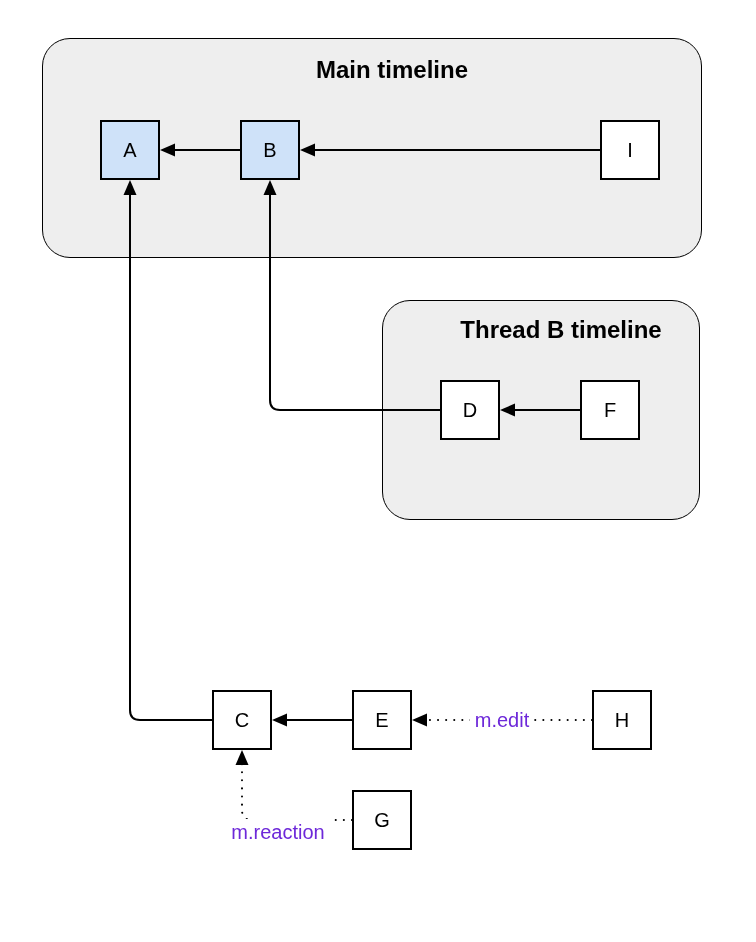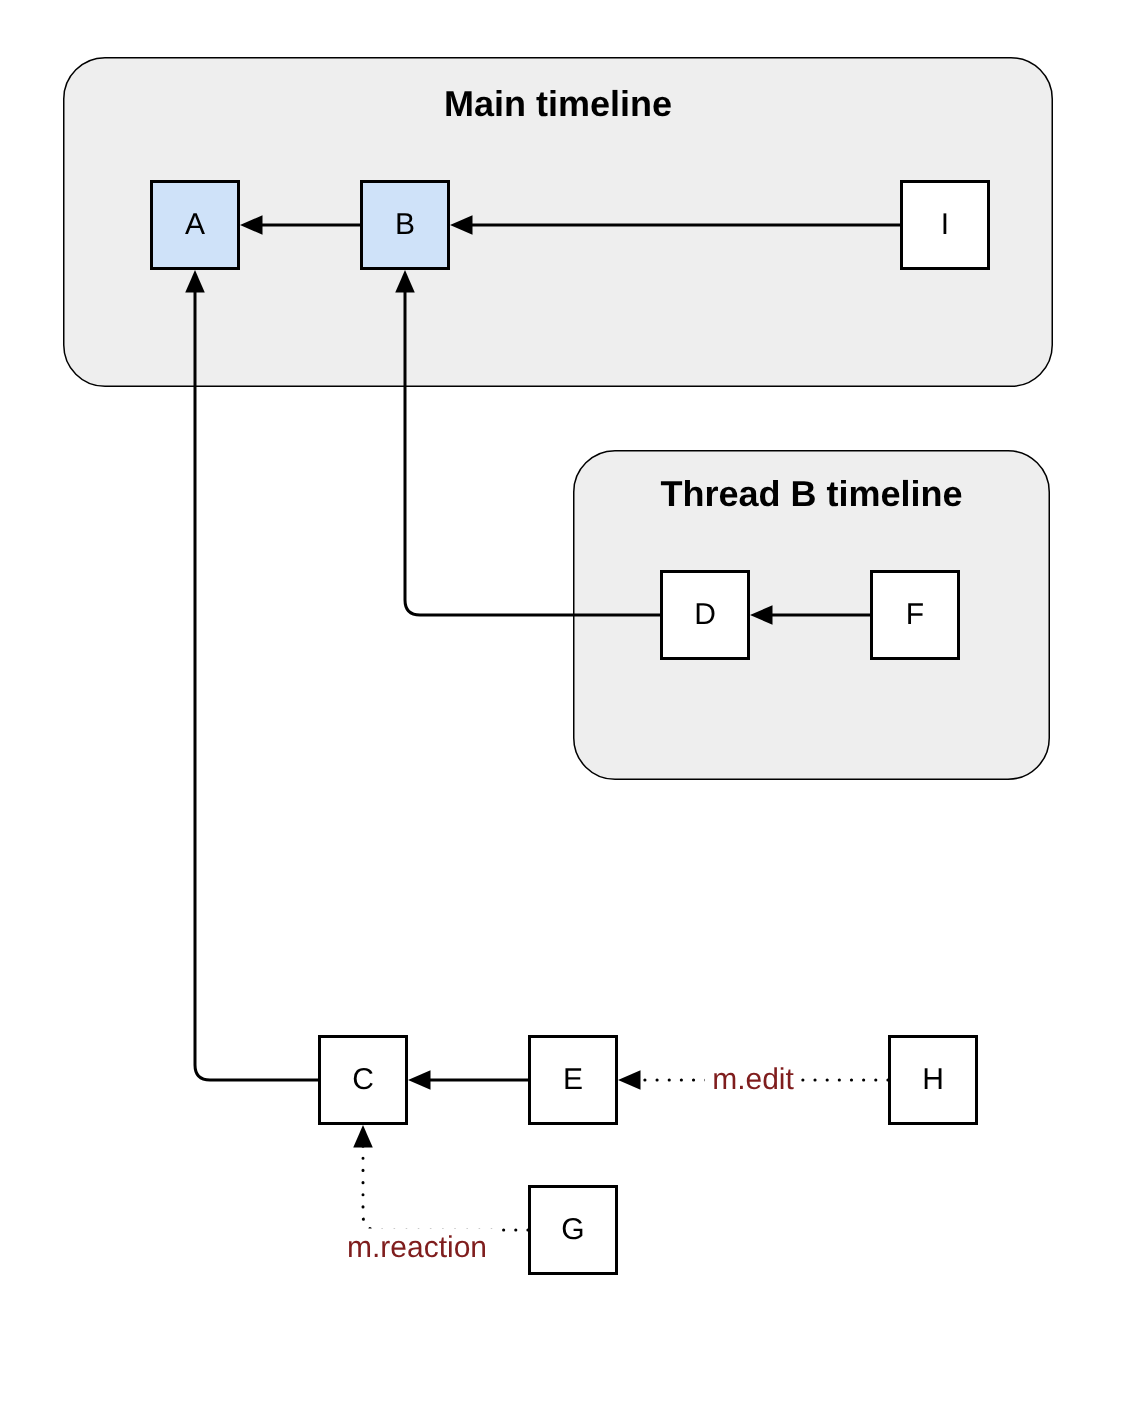--- a/index.html
+++ b/index.html
@@ -48,34 +48,34 @@
     font-size: 20px;
     color: #000000;
   }
   .edge-label {
     position: absolute;
     transform: translate(-50%, -50%);
     font-size: 20px;
     line-height: 24px;
     padding: 1px 5px;
     white-space: nowrap;
-    color: #7f1d1d;
+    color: #6d28d9;
   }
   svg { display: block; }
 </style>
 </head>
 <body>
 
 <div class="canvas">
   <div class="layer" id="containers-layer">
       <div class="container-box" style="left: 42px; top: 38px; width: 660px; height: 220px; background: rgb(238, 238, 238); border-color: rgb(0, 0, 0);">
-        <div class="container-title" style="top: 18px;">Main timeline</div>
+        <div class="container-title" style="top: 18px; padding-left: 20px;">Main timeline</div>
       </div>
       <div class="container-box" style="left: 382px; top: 300px; width: 318px; height: 220px; background: rgb(238, 238, 238); border-color: rgb(0, 0, 0);">
-        <div class="container-title" style="top: 16px;">Thread B timeline</div>
+        <div class="container-title" style="top: 16px; margin-left: 20px;">Thread B timeline</div>
       </div>
     </div>
   <svg class="layer" id="edges-layer" width="756" height="942" viewBox="0 0 756 942">
       <path d="M 240 150 L 173 150" stroke="#000000" stroke-width="2" fill="none"></path>
       <polygon points="160,150 175,143.5 175,156.5" fill="#000000"></polygon>
       <path d="M 600 150 L 313 150" stroke="#000000" stroke-width="2" fill="none"></path>
       <polygon points="300,150 315,143.5 315,156.5" fill="#000000"></polygon>
       <path d="M 580 410 L 513 410" stroke="#000000" stroke-width="2" fill="none"></path>
       <polygon points="500,410 515,403.5 515,416.5" fill="#000000"></polygon>
       <path d="M 440 410 L 280 410 Q 270 410 270 400 L 270 193" stroke="#000000" stroke-width="2" fill="none"></path>

